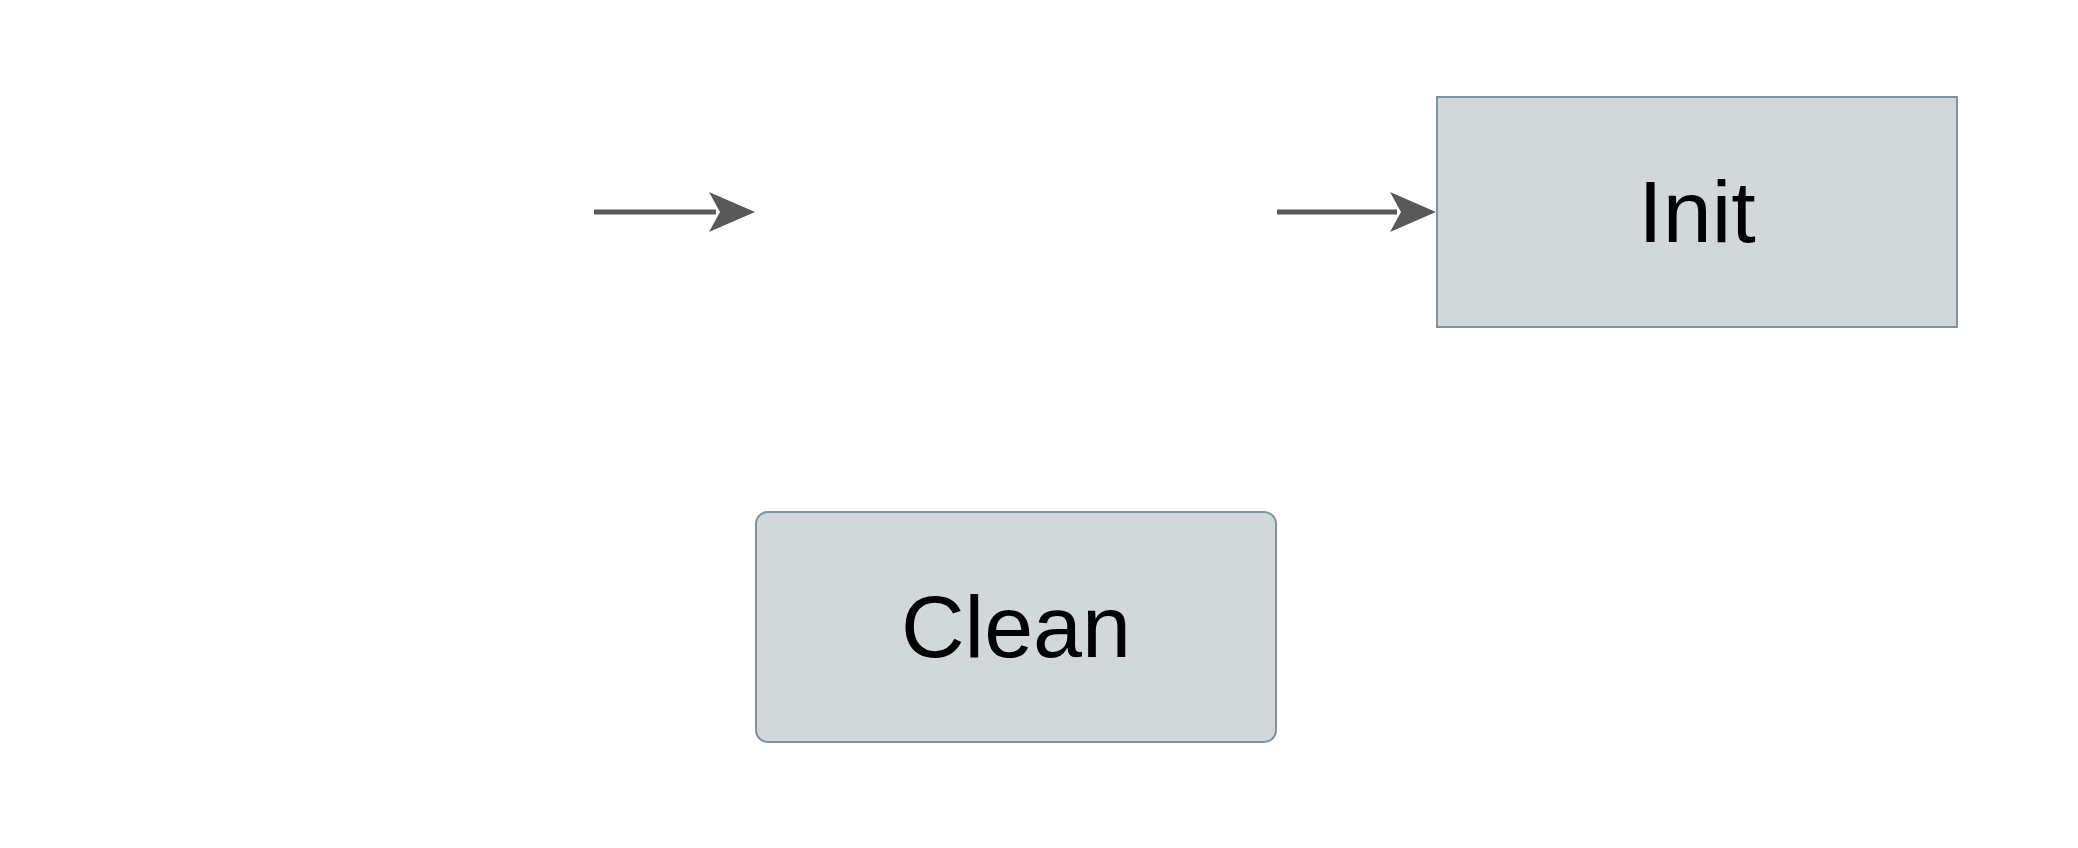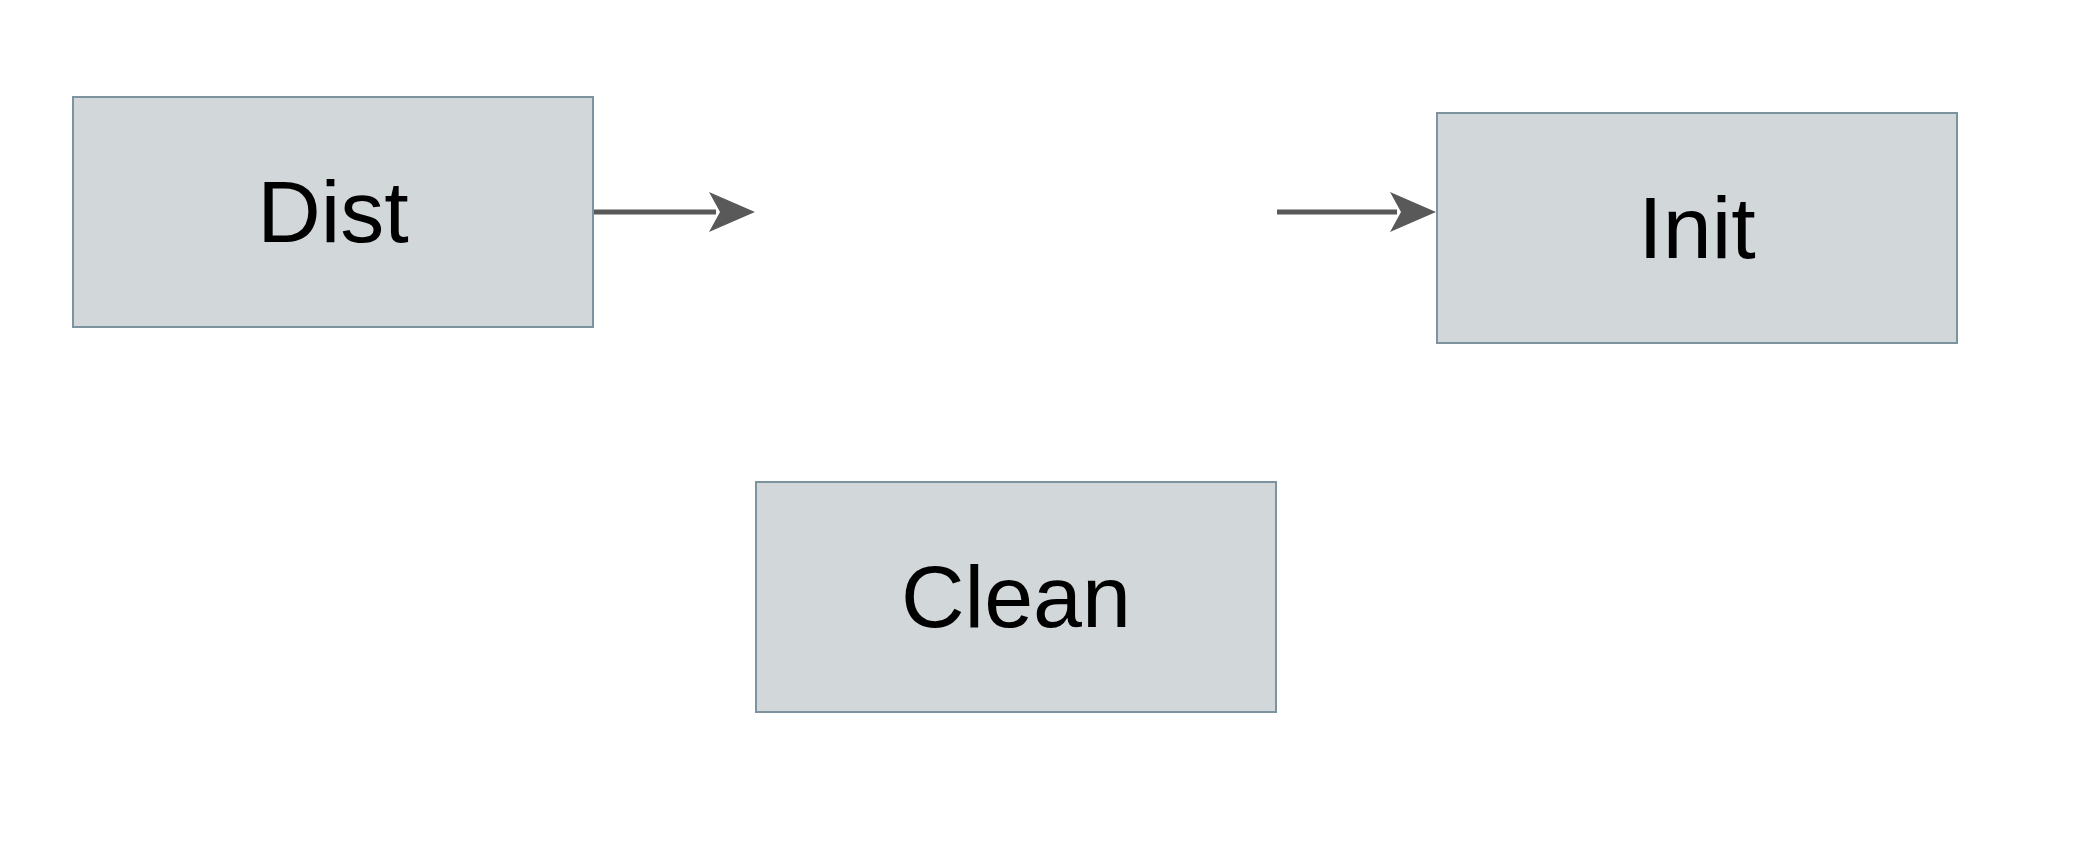--- a/index.html
+++ b/index.html
@@ -28,38 +28,35 @@
   }
   .node .label {
     font-size: 88px;
     color: #000000;
     letter-spacing: 0px;
     line-height: 1;
     user-select: none;
   }
   #node-dist    { left: 72px;   top: 96px;  }
   #node-compile { left: 755px;  top: 96px;  }
-  #node-init    { left: 1436px; top: 112px; justify-content: center;  }
-  #node-clean   { left: 755px;  top: 481px; }
+  #node-init    { left: 1436px; top: 96px; justify-content: center;  }
+  #node-clean   { left: 755px;  top: 511px; border-radius: 13px; }
 
   .edge {
     position: absolute;
     overflow: visible;
   }
   #edge-dist-compile { left: 594px;  top: 189px; }
   #edge-compile-init { left: 1277px; top: 189px; }
 </style>
 </head>
 <body>
 
 <div class="canvas">
 
-  <div class="node" id="node-dist">
-    <span class="label">Dist</span>
-  </div>
 
 
   <div class="node" id="node-init">
     <span class="label">Init</span>
   </div>
 
   <div class="node" id="node-clean">
     <span class="label">Clean</span>
   </div>
 

